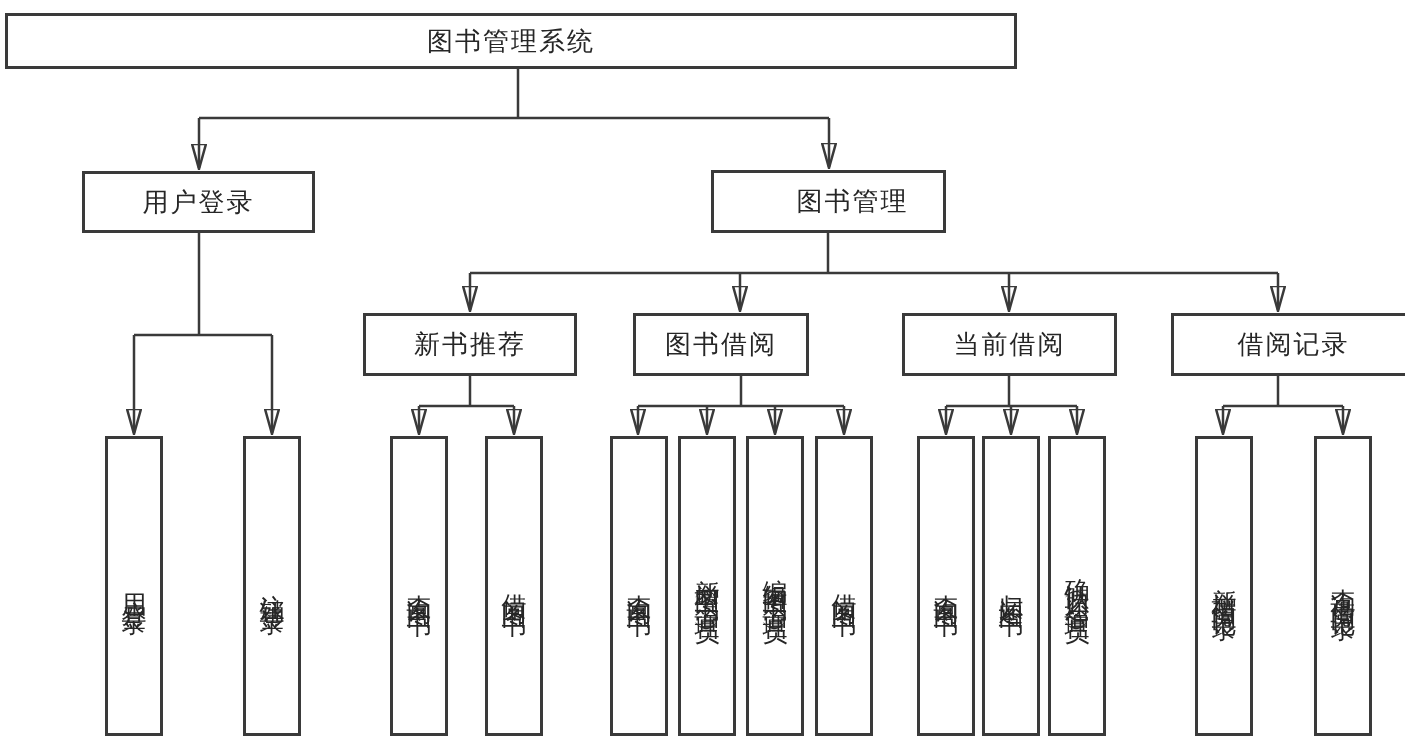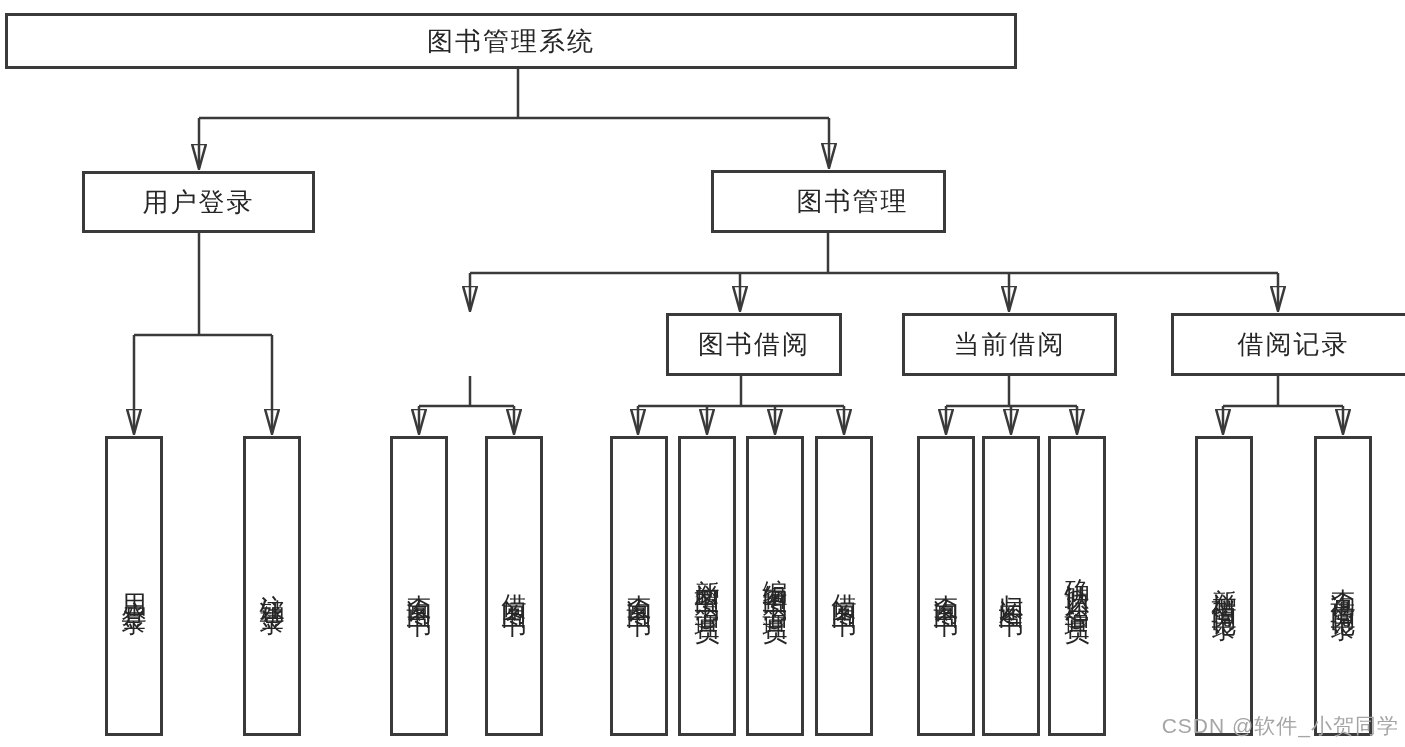--- a/index.html
+++ b/index.html
@@ -48,21 +48,21 @@
     text-orientation: mixed;
     font-size: 25px;
     letter-spacing: 6px;
     line-height: 1;
     white-space: normal;
   }
   .root  { left: 5px;  top: 13px;  width: 1012px; height: 56px; }
   .b-user { left: 82px;  top: 171px; width: 233px; height: 62px; }
   .b-book { left: 711px; top: 170px; width: 235px; height: 63px; padding-left: 48px; }
   .g-new  { left: 363px; top: 313px; width: 214px; height: 63px; }
-  .g-bor  { left: 633px; top: 313px; width: 176px; height: 63px; margin-left: 33px; }
+  .g-bor  { left: 633px; top: 313px; width: 176px; height: 63px; }
   .g-cur  { left: 902px; top: 313px; width: 215px; height: 63px; }
   .g-rec  { left: 1171px; top: 313px; width: 245px; height: 63px; }
   .l-a1 { left: 105px; }
   .l-a2 { left: 243px; }
   .l-b1 { left: 390px; }
   .l-b2 { left: 485px; }
   .l-c1 { left: 610px; }
   .l-c2 { left: 678px; }
   .l-c3 { left: 746px; }
   .l-c4 { left: 815px; }
@@ -146,20 +146,21 @@
       <path d="M1223,406 V433" marker-end="url(#arr)"></path>
       <path d="M1343,406 V433" marker-end="url(#arr)"></path>
     </g>
   </svg>
 
   <div class="box root">图书管理系统</div>
 
   <div class="box b-user">用户登录</div>
   <div class="box b-book">图书管理</div>
 
+  <div class="box g-new">新书推荐</div>
   <div class="box g-bor">图书借阅</div>
   <div class="box g-cur">当前借阅</div>
   <div class="box g-rec">借阅记录</div>
 
   <div class="box leaf l-a1">用户登录</div>
   <div class="box leaf l-a2">注销登录</div>
 
   <div class="box leaf l-b1">查询图书</div>
   <div class="box leaf l-b2">借阅图书</div>
 
@@ -168,15 +169,14 @@
   <div class="box leaf l-c3">编辑图书（管理员）</div>
   <div class="box leaf l-c4">借阅图书</div>
 
   <div class="box leaf l-d1">查询图书</div>
   <div class="box leaf l-d2">归还图书</div>
   <div class="box leaf l-d3">确认归还（管理员）</div>
 
   <div class="box leaf l-e1">新增借阅记录</div>
   <div class="box leaf l-e2">查询借阅记录</div>
 
-  <div class="watermark">CSDN @软件_小贺同学</div>
 
 </div>
 
 </body></html>

